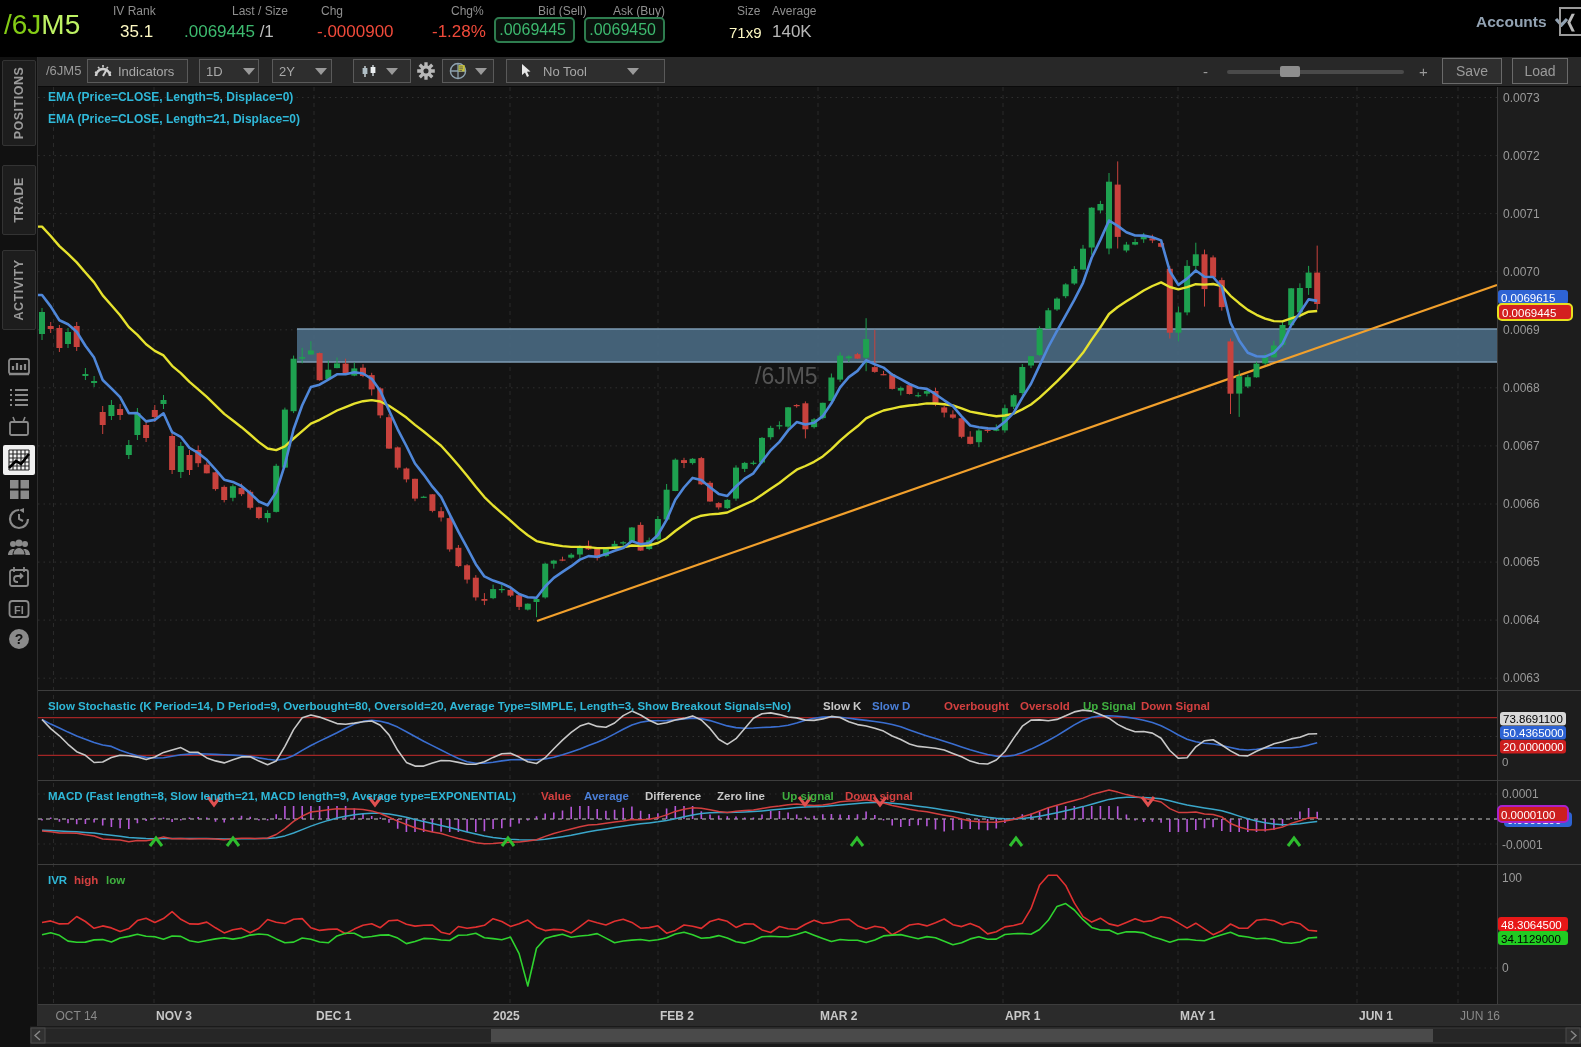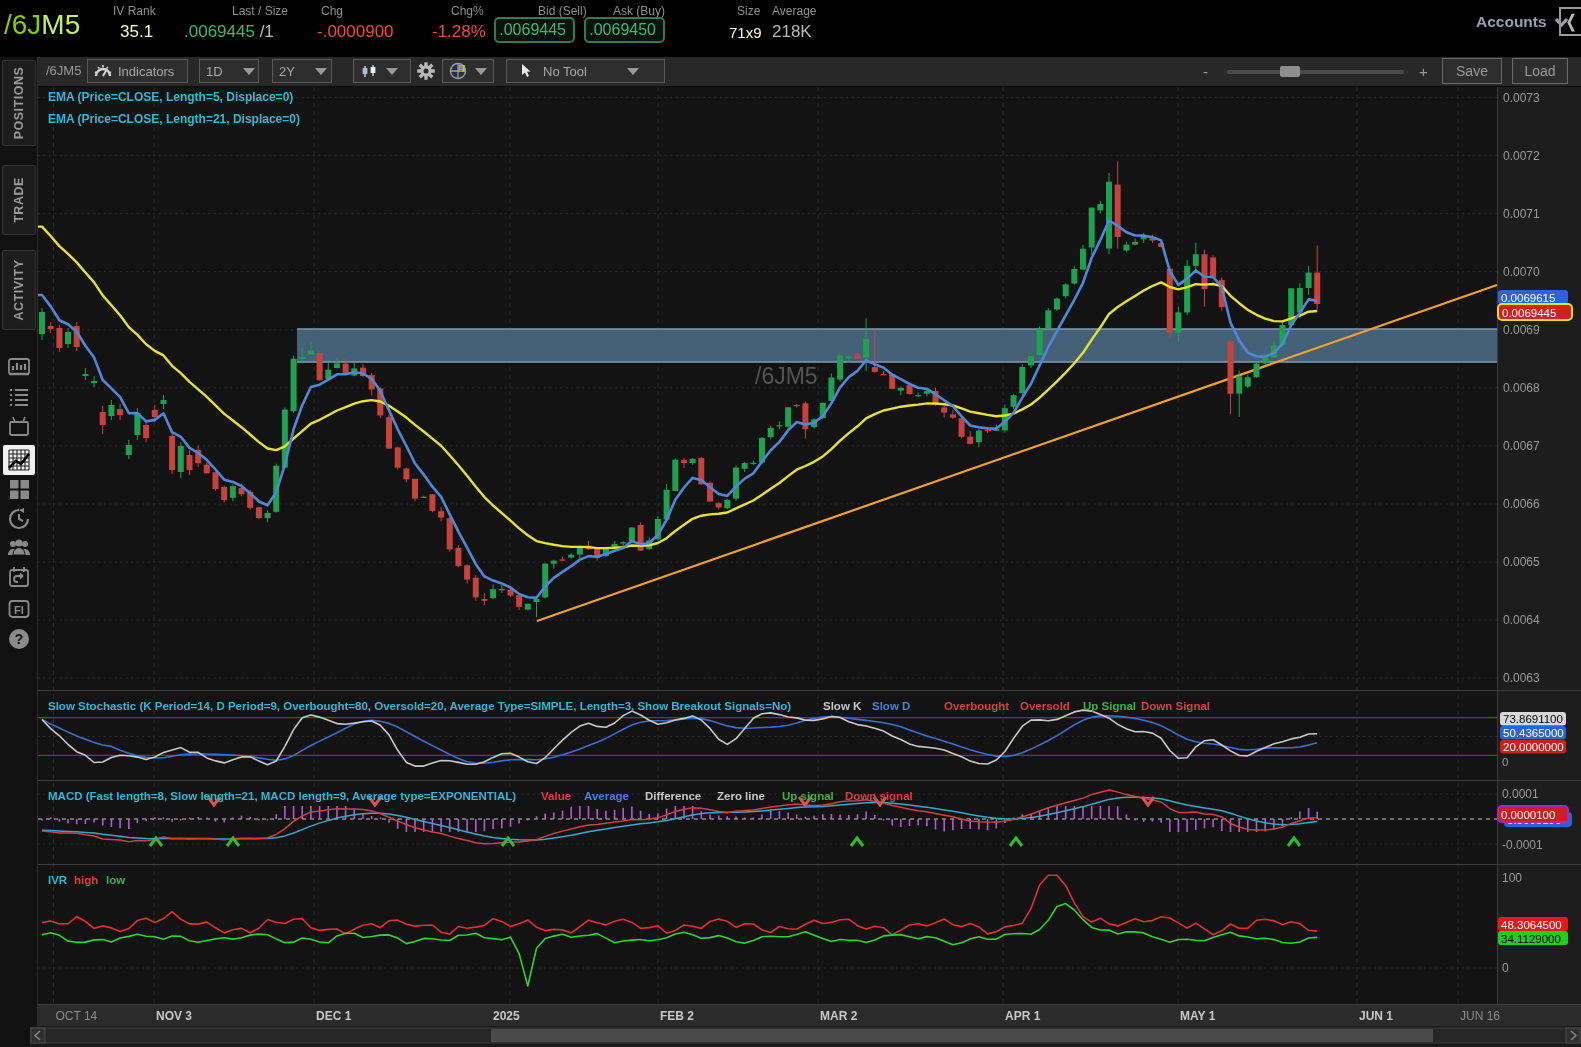--- a/index.html
+++ b/index.html
@@ -46,21 +46,21 @@
   <div class="hval red" style="left:317px">-.0000900</div>
   <div class="hlab" style="left:451px">Chg%</div>
   <div class="hval red" style="left:432px">-1.28%</div>
   <div class="hlab" style="left:538px">Bid (Sell)</div>
   <div class="qbox" style="left:494px">.0069445</div>
   <div class="hlab" style="left:613px">Ask (Buy)</div>
   <div class="qbox" style="left:584px">.0069450</div>
   <div class="hlab" style="left:737px">Size</div>
   <div class="hval" style="left:729px;font-size:15px;top:24px">71x9</div>
   <div class="hlab" style="left:772px">Average</div>
-  <div class="hval" style="left:772px;color:#b8b8b8">218K</div>
+  <div class="hval" style="left:772px;color:#b8b8b8">140K</div>
   <div id="accounts">Accounts <svg width="15" height="10" style="margin-left:3px">
           <path d="M2 2 L7.5 8 L13 2" stroke="#92a2b2" stroke-width="3.2" fill="none"></path>
         </svg></div>
   <div id="collapse">❬</div>
 </div>
 
 <div id="tbar">
   <div id="tsym">/6JM5</div>
   <div class="tbtn" style="left:49px;width:101px">
     <svg width="18" height="16" viewBox="0 0 18 16" style="margin-right:6px">

